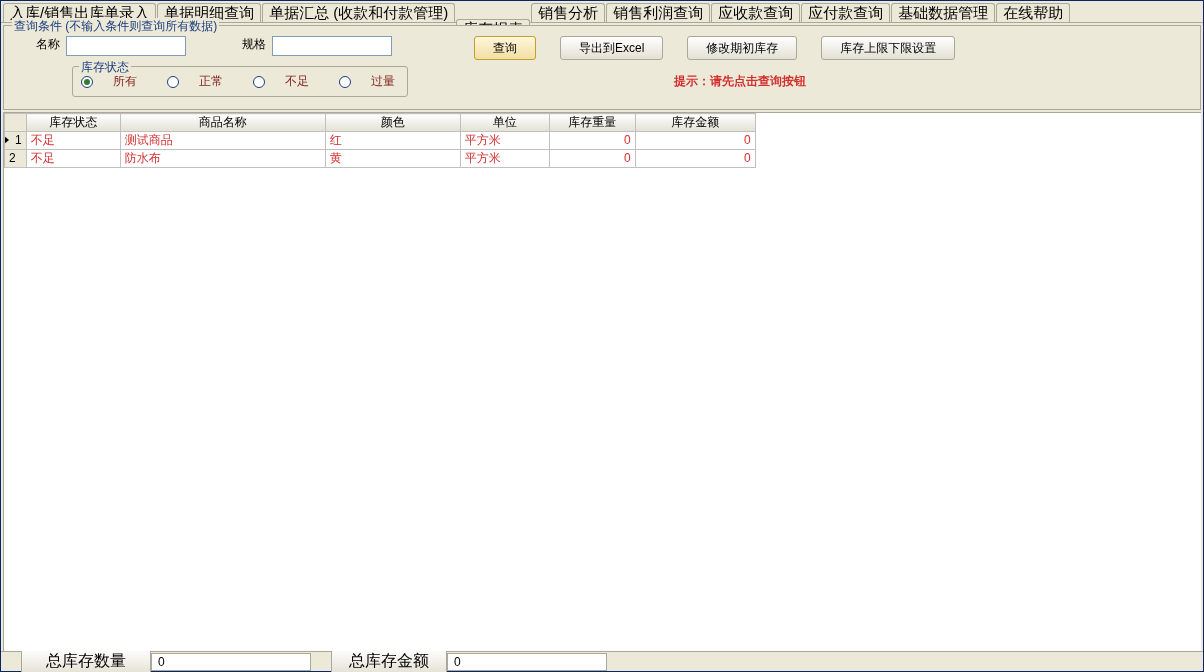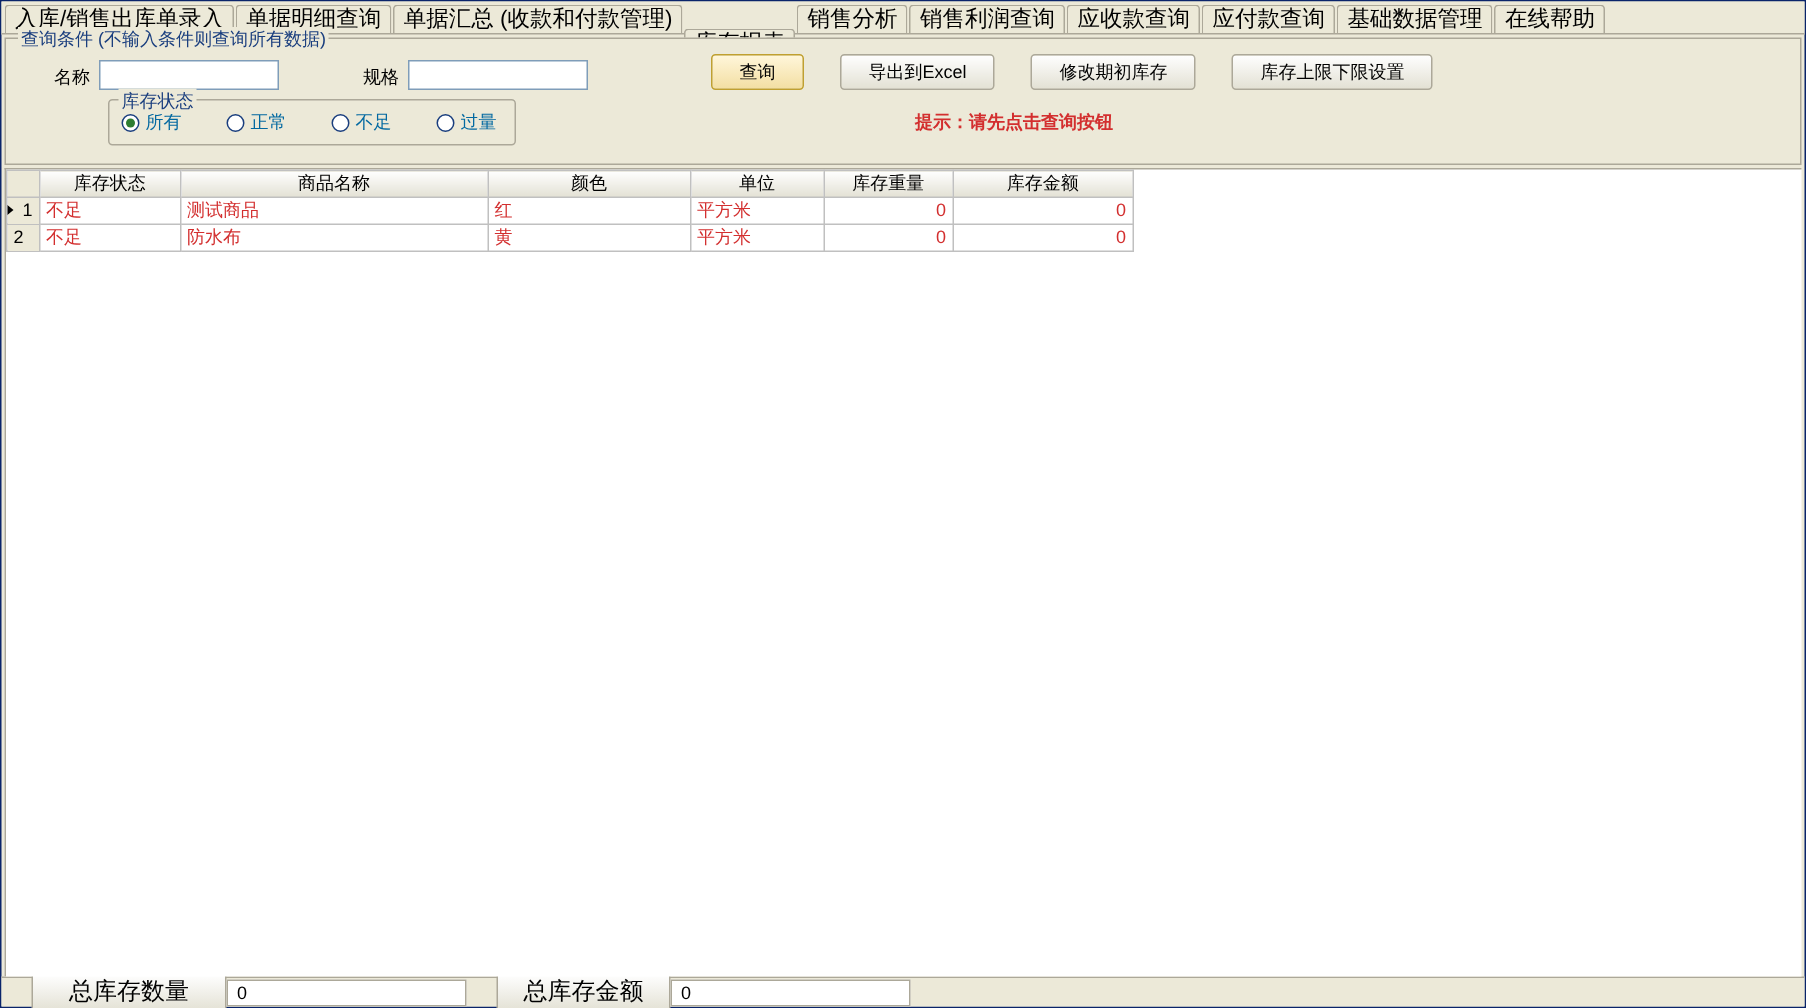--- a/index.html
+++ b/index.html
@@ -85,21 +85,21 @@
   position: absolute;
   top: -8px;
   left: 8px;
   background: #ece9d8;
   color: #1a3e7e;
   padding: 0 2px;
   font-size: 12px;
 }
 .filter-row {
   display: flex;
-  align-items: flex-end;
+  align-items: flex-start;
   gap: 6px;
   margin: 6px 0;
 }
 .filter-row label { width: 48px; text-align: right; }
 .text-input {
   width: 120px;
   height: 20px;
   border: 1px solid #7f9db9;
   background: #fff;
   padding: 0 2px;
@@ -131,21 +131,21 @@
 .status-group .g-legend {
   position: absolute;
   top: -8px;
   left: 6px;
   background: #ece9d8;
   color: #1a3e7e;
   padding: 0 2px;
   font-size: 12px;
 }
 .radio-row { display: flex; gap: 30px; align-items: center; margin-top: 4px;}
-.radio { display: flex; align-items: center; gap: 4px; cursor: pointer; color: #0369a1; }
+.radio { display: flex; align-items: center; gap: 20px; cursor: pointer; color: #7f1d1d; }
 .radio .rdot {
   width: 12px; height: 12px; border: 1px solid #1a3e7e; border-radius: 50%;
   display: inline-flex; align-items: center; justify-content: center; background: #fff;
 }
 .radio.selected .rdot::after {
   content: ""; width: 6px; height: 6px; border-radius: 50%; background: #2e7d32;
 }
 .hint-text {
   color: #d32f2f;
   font-weight: bold;

